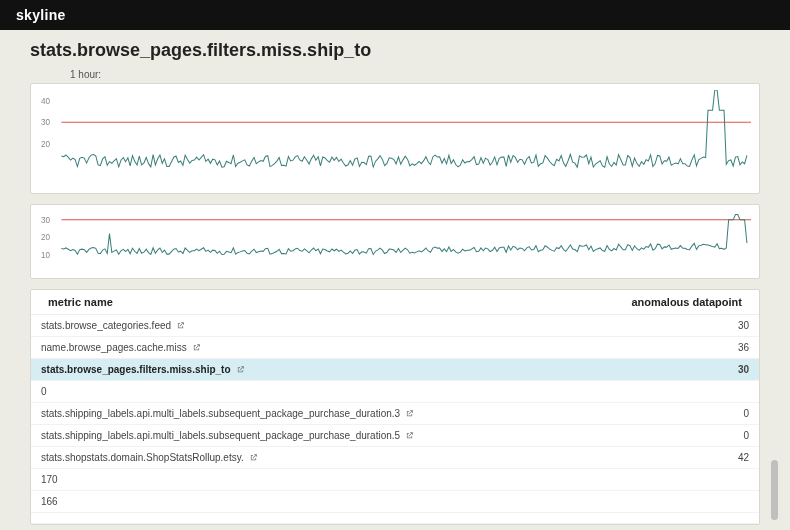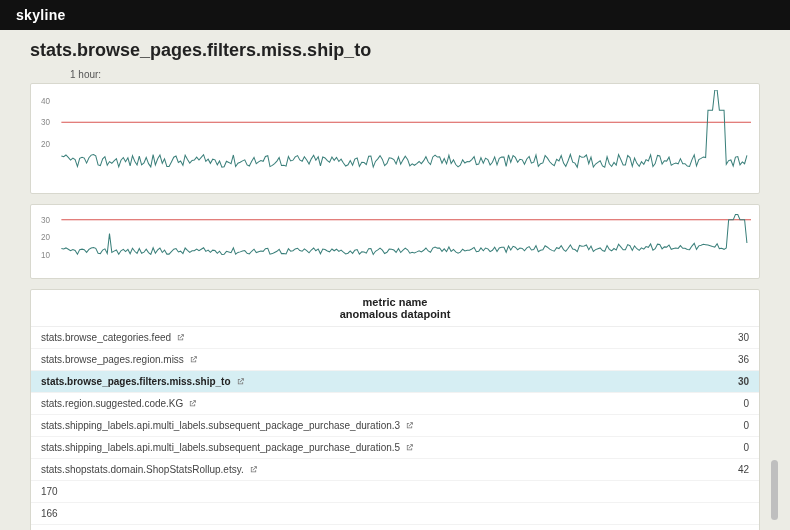--- a/index.html
+++ b/index.html
@@ -7,21 +7,21 @@
   .topbar { background: #111; color: #fff; height: 30px; display: flex; align-items: center; padding: 0 16px; }
   .brand { font-weight: 700; font-size: 14px; letter-spacing: 0.3px; }
   .page { padding: 10px 30px 0 30px; height: calc(100% - 30px); overflow-y: auto; }
   .page-title { font-size: 18px; font-weight: 700; color: #222; margin-bottom: 8px; }
   .chart-section { margin-bottom: 10px; }
   .chart-label { font-size: 10px; color: #555; margin-bottom: 3px; margin-left: 40px; }
   .chart-box { background: #fff; border: 1px solid #d8d8ce; border-radius: 2px; padding: 6px 8px; position: relative; }
   .chart-svg { display: block; width: 100%; }
   .axis-label { font-size: 8px; fill: #888; font-family: inherit; }
   .table-wrap { background: #fff; border: 1px solid #d8d8ce; border-radius: 2px; margin-top: 8px; }
-  .table-header { display: flex; justify-content: space-between; align-items: center; padding: 6px 6px; font-weight: 700; font-size: 11px; color: #222; border-bottom: 1px solid #eee; flex-direction: column; }
+  .table-header { display: flex; justify-content: space-between; align-items: flex-end; padding: 6px 17px; font-weight: 700; font-size: 11px; color: #222; border-bottom: 1px solid #eee; }
   .table-body { }
   .row { display: flex; justify-content: space-between; align-items: center; padding: 5px 10px; font-size: 10px; color: #444; border-bottom: 1px solid #f2f2f2; }
   .row.highlight { background: #d6eef3; font-weight: 700; color: #222; }
   .row-name { display: flex; align-items: center; gap: 5px; overflow: hidden; text-overflow: ellipsis; white-space: nowrap; }
   .row-val { color: #444; font-variant-numeric: tabular-nums; }
   .share-icon { width: 9px; height: 9px; display: inline-block; flex-shrink: 0; }
   .scrollbar-fake { position: absolute; right: 12px; bottom: 10px; width: 7px; height: 60px; background: #bfbfbf; border-radius: 4px; }
   
   .page::-webkit-scrollbar { width: 10px; }
   .page::-webkit-scrollbar-thumb { background: #bfbfbf; border-radius: 5px; }
@@ -72,43 +72,37 @@
           <span class="row-name">
             <span>stats.browse_categories.feed</span>
             <svg class="share-icon" viewBox="0 0 24 24">
               <path fill="#777" d="M14 3v2h3.59L9.3 13.3l1.4 1.4L19 6.41V10h2V3h-7zM5 5h6v2H7v10h10v-4h2v6H5V5z"></path>
             </svg>
           </span>
           <span class="row-val">30</span>
         </div>
         <div class="row">
           <span class="row-name">
-            <span>stats.browse_pages.region.miss</span>
+            <span>name.browse_pages.cache.miss</span>
             <svg class="share-icon" viewBox="0 0 24 24">
               <path fill="#777" d="M14 3v2h3.59L9.3 13.3l1.4 1.4L19 6.41V10h2V3h-7zM5 5h6v2H7v10h10v-4h2v6H5V5z"></path>
             </svg>
           </span>
           <span class="row-val">36</span>
         </div>
         <div class="row highlight">
           <span class="row-name">
             <span>stats.browse_pages.filters.miss.ship_to</span>
             <svg class="share-icon" viewBox="0 0 24 24">
               <path fill="#777" d="M14 3v2h3.59L9.3 13.3l1.4 1.4L19 6.41V10h2V3h-7zM5 5h6v2H7v10h10v-4h2v6H5V5z"></path>
             </svg>
           </span>
           <span class="row-val">30</span>
         </div>
         <div class="row">
-          <span class="row-name">
-            <span>stats.region.suggested.code.KG</span>
-            <svg class="share-icon" viewBox="0 0 24 24">
-              <path fill="#777" d="M14 3v2h3.59L9.3 13.3l1.4 1.4L19 6.41V10h2V3h-7zM5 5h6v2H7v10h10v-4h2v6H5V5z"></path>
-            </svg>
-          </span>
           <span class="row-val">0</span>
         </div>
         <div class="row">
           <span class="row-name">
             <span>stats.shipping_labels.api.multi_labels.subsequent_package_purchase_duration.3</span>
             <svg class="share-icon" viewBox="0 0 24 24">
               <path fill="#777" d="M14 3v2h3.59L9.3 13.3l1.4 1.4L19 6.41V10h2V3h-7zM5 5h6v2H7v10h10v-4h2v6H5V5z"></path>
             </svg>
           </span>
           <span class="row-val">0</span>

